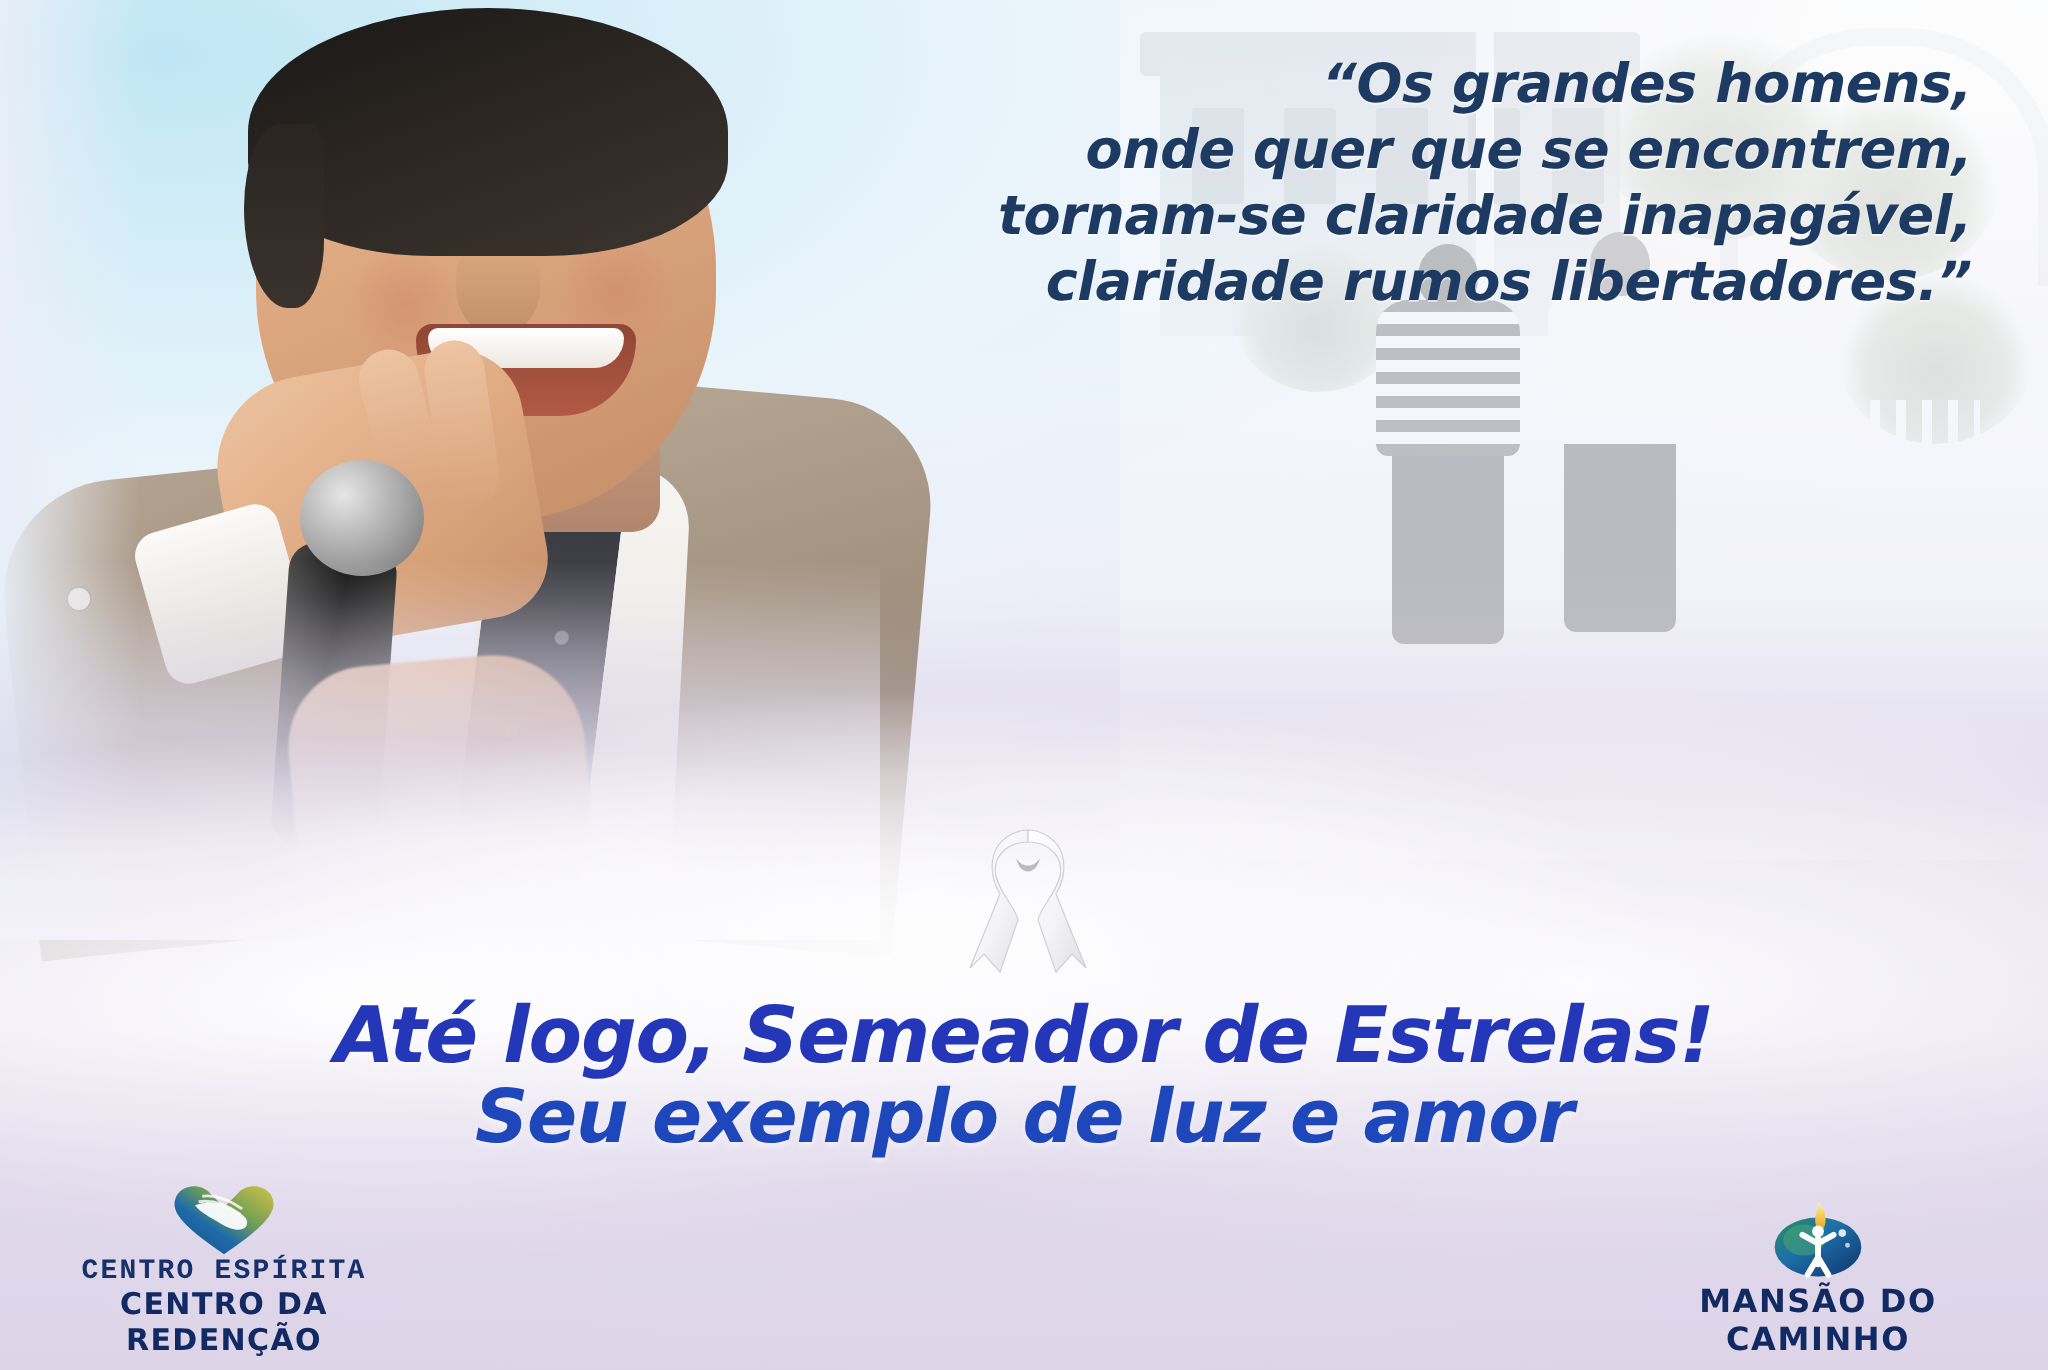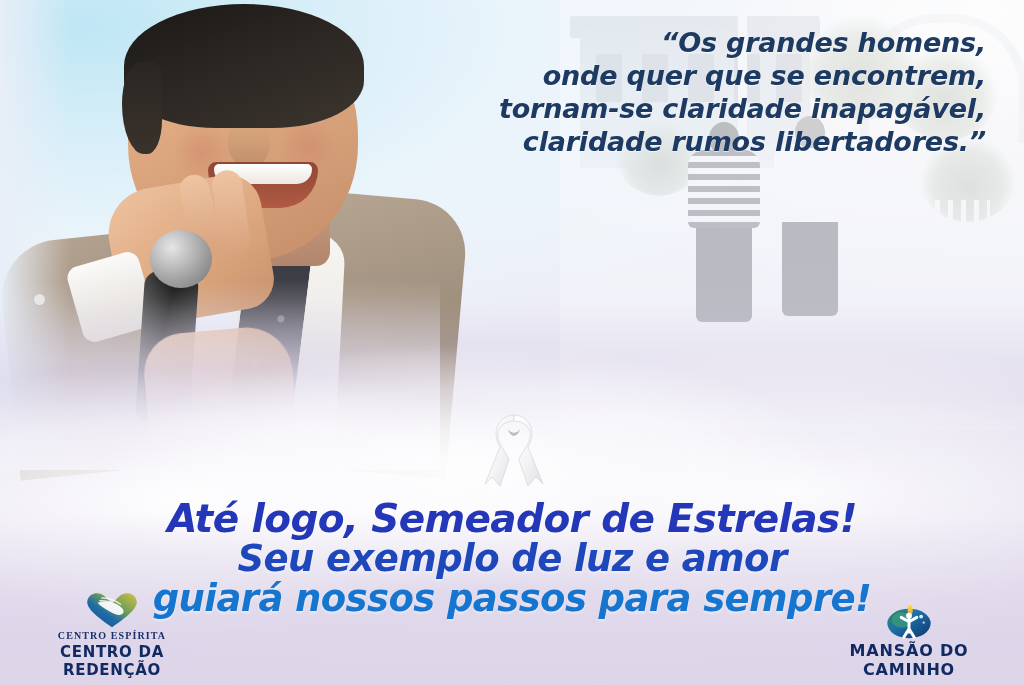--- a/index.html
+++ b/index.html
@@ -318,23 +318,23 @@
   
   .logo-block {
     position: absolute;
     bottom: 6px;
     text-align: center;
   }
   .logo-left  { left: 12px; width: 200px; }
   .logo-right { right: 10px; width: 210px; }
   .logo-mark { height: 40px; display: flex; align-items: flex-end; justify-content: center; }
   .logo-text-sm {
-    font-family: Liberation Serif, serif;
+    font-family: Liberation Mono, monospace;
     font-weight: 700;
-    font-size: 10px;
+    font-size: 14px;
     letter-spacing: 1.1px;
     color: #17306b;
     line-height: 14px;
   }
   .logo-text-lg {
     font-family: "DejaVu Sans", sans-serif;
     font-weight: 700;
     font-size: 15px;
     letter-spacing: .7px;
     color: #122a63;
@@ -445,21 +445,20 @@
         <path d="M36 14 C25 14 18 22 20 31 C22 40 30 47 31 53 L22 79 L14 70 L7 77 L22 40 C16 30 16 16 28 10 C31 8.5 34 8 36 8 Z"></path>
         <path d="M36 14 C47 14 54 22 52 31 C50 40 42 47 41 53 L50 79 L58 70 L65 77 L50 40 C56 30 56 16 44 10 C41 8.5 38 8 36 8 Z"></path>
       </g>
       <path d="M30 22 C33 27 39 27 42 22 C40 31 32 31 30 22 Z" fill="#9a9aa4" opacity=".65"></path>
     </svg>
   </div>
 
   <div class="headline">
     <div class="hl hl1">Até logo, Semeador de Estrelas!</div>
     <div class="hl hl2">Seu exemplo de luz e amor</div>
-    <div class="hl hl3">guiará nossos passos para sempre!</div>
   </div>
 
   <div class="logo-block logo-left">
     <div class="logo-mark">
       <svg viewBox="0 0 64 44" width="58" height="40" aria-hidden="true">
         <defs>
           <linearGradient id="hg" x1="0" y1="1" x2="1" y2="0">
             <stop offset="0%" stop-color="#16518c"></stop>
             <stop offset="38%" stop-color="#1e6aa8"></stop>
             <stop offset="62%" stop-color="#6f9e55"></stop>

